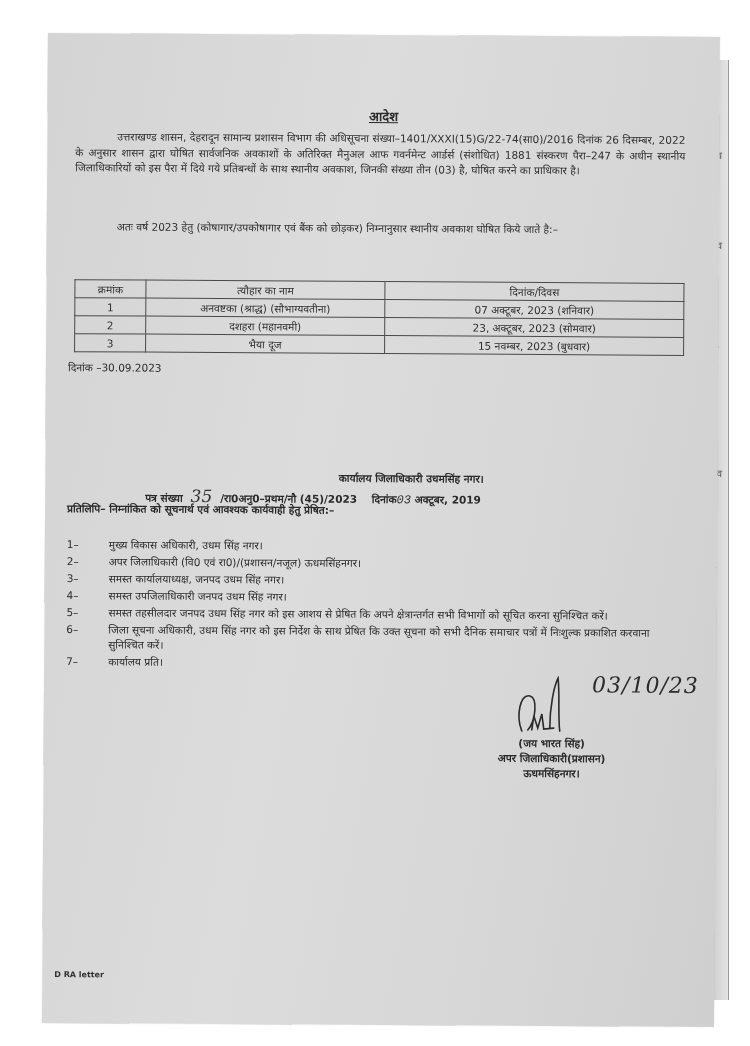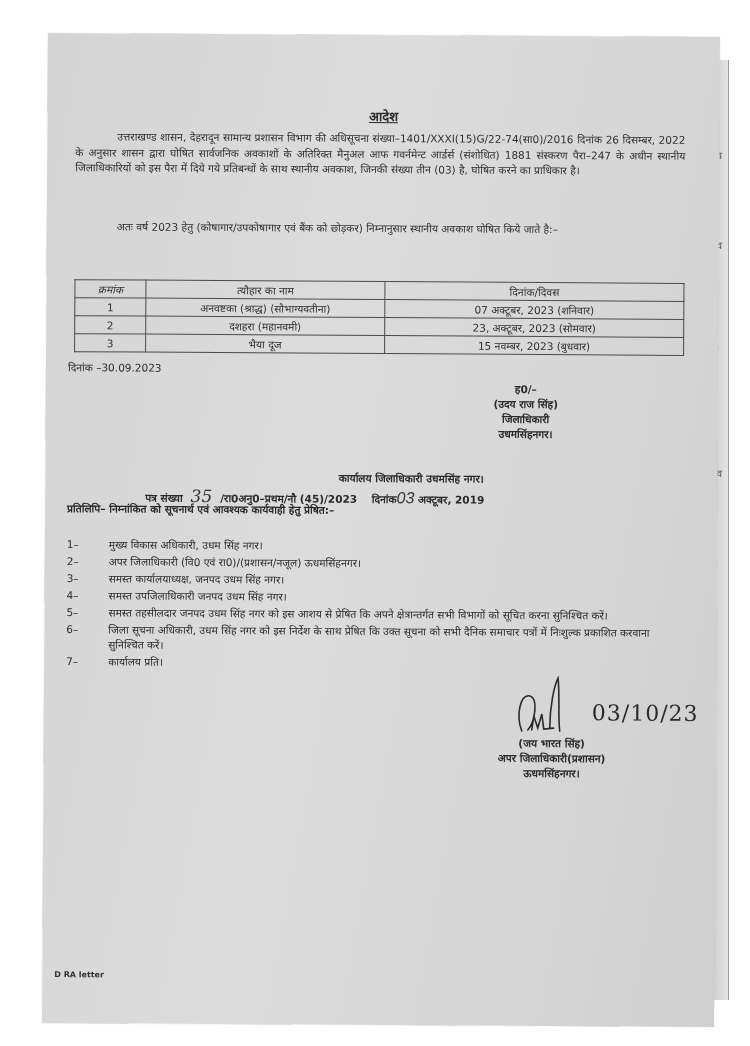--- a/index.html
+++ b/index.html
@@ -31,43 +31,43 @@
     text-align:justify; color:#2f2f2f;
   }
   .para .indent { display:inline-block; width:42px; }
   table.holidays {
     position:absolute; left:28px; top:246px; width:610px; border-collapse:collapse;
     font-size:10.5px; color:#2f2f2f;
   }
   table.holidays th, table.holidays td {
     border:1px solid #4a4a4a; text-align:center; padding:1px 4px; height:15px; font-weight:normal;
   }
-  table.holidays .c1 { width:62px;font-style:italic; }
+  table.holidays .c1 { width:62px; }
   table.holidays .c2 { width:230px; }
   .date-line { position:absolute; left:22px; top:327px; font-size:10.5px; }
   .sig-block {
     position:absolute; left:400px; top:346px; width:160px; text-align:center;
     font-size:10.5px; line-height:15px; font-weight:bold;
   }
   .office {
     position:absolute; left:0; width:100%; top:436px; text-align:center; font-size:10.5px; font-weight:bold; padding-left:60px; box-sizing:border-box;
   }
   .letter-no { position:absolute; left:100px; top:452px; font-size:10.5px; font-weight:bold; white-space:nowrap; }
   .letter-no .hand { font-family:"DejaVu Serif", serif; font-style:italic; font-size:17px; font-weight:normal; color:#333; margin:17px 8px; }
-  .letter-no .hand-sm { font-family:Liberation Sans, sans-serif; font-style:italic; font-size:16px; font-weight:normal; color:#333; }
+  .letter-no .hand-sm { font-family:Liberation Mono, monospace; font-style:italic; font-size:12px; font-weight:normal; color:#333; }
   .copy-line { position:absolute; left:22px; top:468px; font-size:10.5px; font-weight:bold; }
   .list { position:absolute; left:22px; top:504px; width:600px; font-size:10.5px; line-height:15px; }
   .list .item { display:flex; margin-bottom:2px; }
   .list .num { width:42px; flex:none; }
   .list .txt { flex:1; }
   .signature-scrawl {
     position:absolute; left:470px; top:640px; width:70px; height:60px;
   }
   .hand-date {
-    position:absolute; left:548px; top:664px; font-family:"DejaVu Serif", serif; 
+    position:absolute; left:548px; top:636px; font-family:"DejaVu Serif", serif; font-style:italic;
     font-size:22px; color:#2a2a2a; letter-spacing:1px;
   }
   .sig-block2 {
     position:absolute; left:408px; top:700px; width:200px; text-align:center;
     font-size:10.5px; line-height:15px; font-weight:bold;
   }
   .footer-label {
     position:absolute; left:12px; top:937px; font-size:8px; font-weight:bold; color:#333;
   }
 </style>
@@ -123,26 +123,20 @@
         <tr>
           <td>3</td>
           <td>भैया दूज</td>
           <td>15 नवम्बर, 2023 (बुधवार)</td>
         </tr>
       </tbody>
     </table>
 
     <div class="date-line">दिनांक –30.09.2023</div>
 
-    <div class="sig-block">
-      <div>ह0/–</div>
-      <div>(उदय राज सिंह)</div>
-      <div>जिलाधिकारी</div>
-      <div>उधमसिंहनगर।</div>
-    </div>
 
     <div class="office">कार्यालय जिलाधिकारी उधमसिंह नगर।</div>
 
     <div class="letter-no">
       <span>पत्र संख्या</span><span class="hand">35</span><span>/रा0अनु0–प्रथम/नौ (45)/2023</span>
       &nbsp;&nbsp;&nbsp;<span>दिनांक</span><span class="hand-sm">03</span>
       <span>अक्टूबर, 2019</span>
     </div>
 
     <div class="copy-line">प्रतिलिपि– निम्नांकित को सूचनार्थ एवं आवश्यक कार्यवाही हेतु प्रेषित:–</div>

